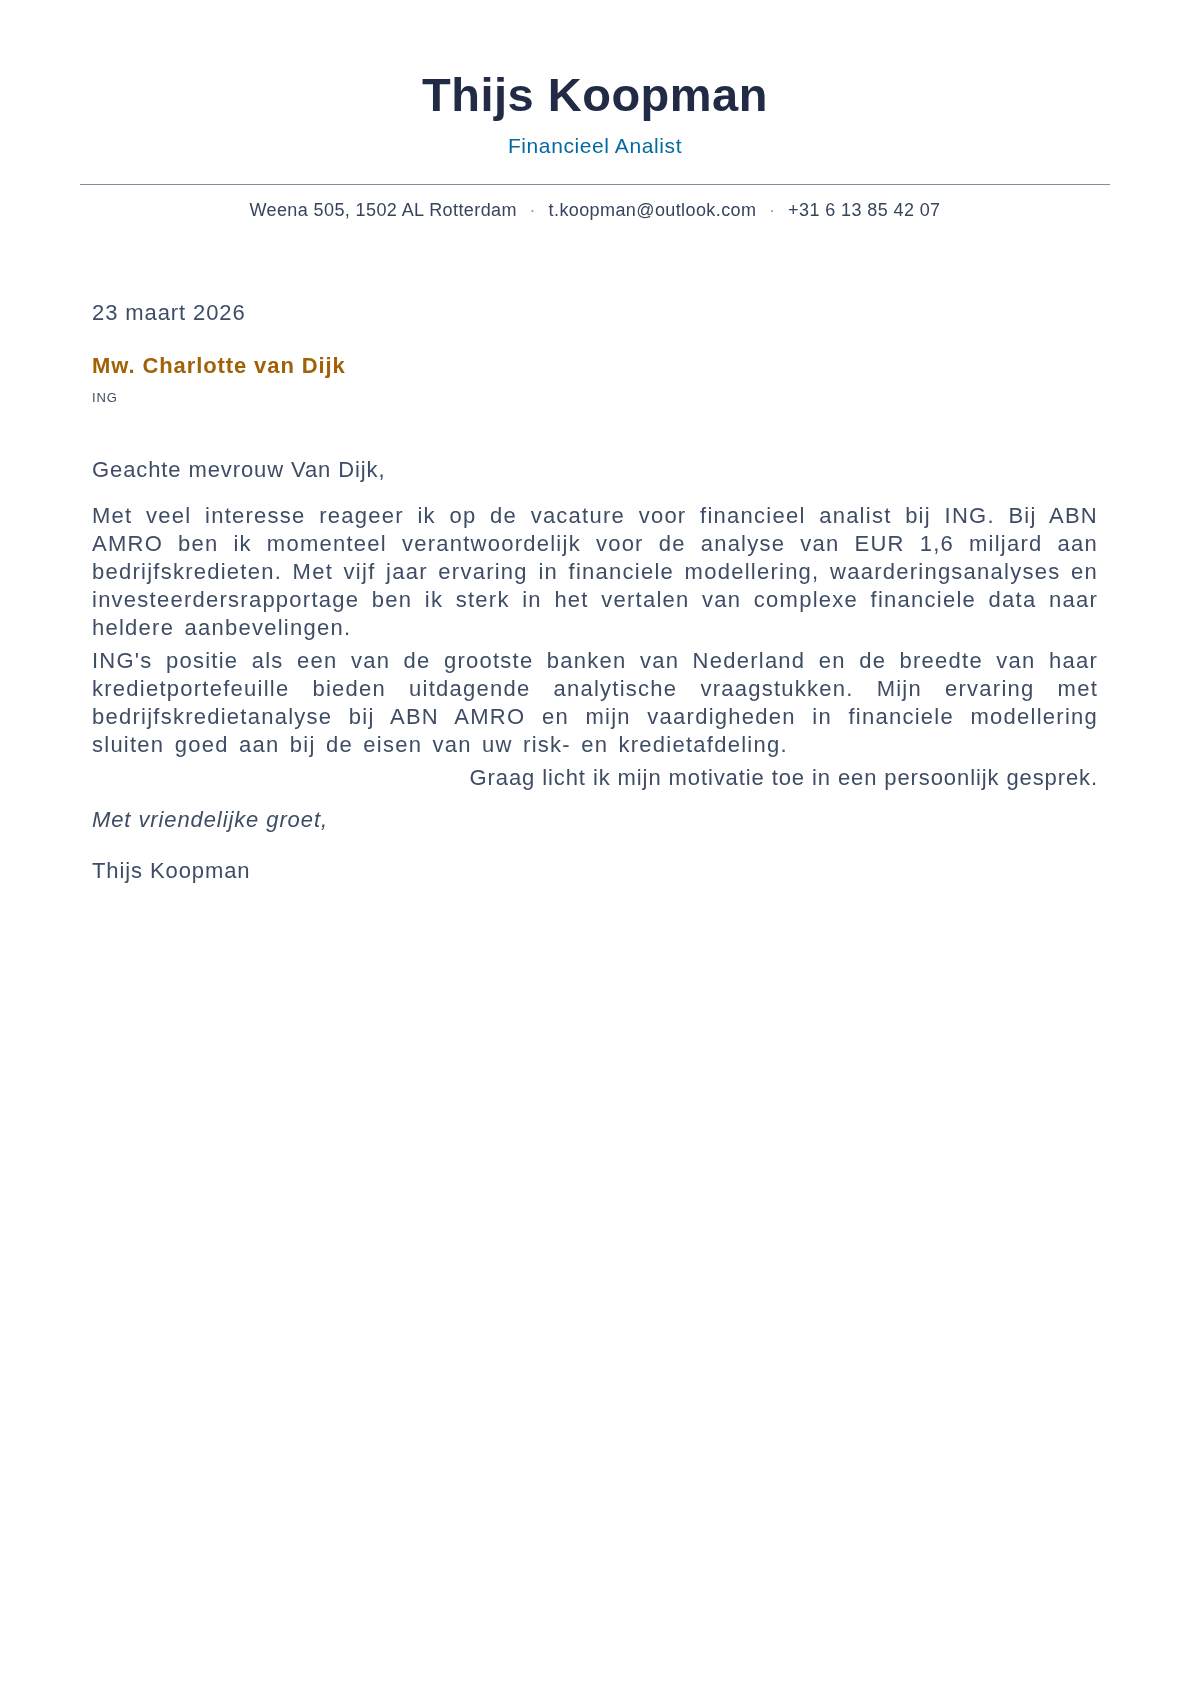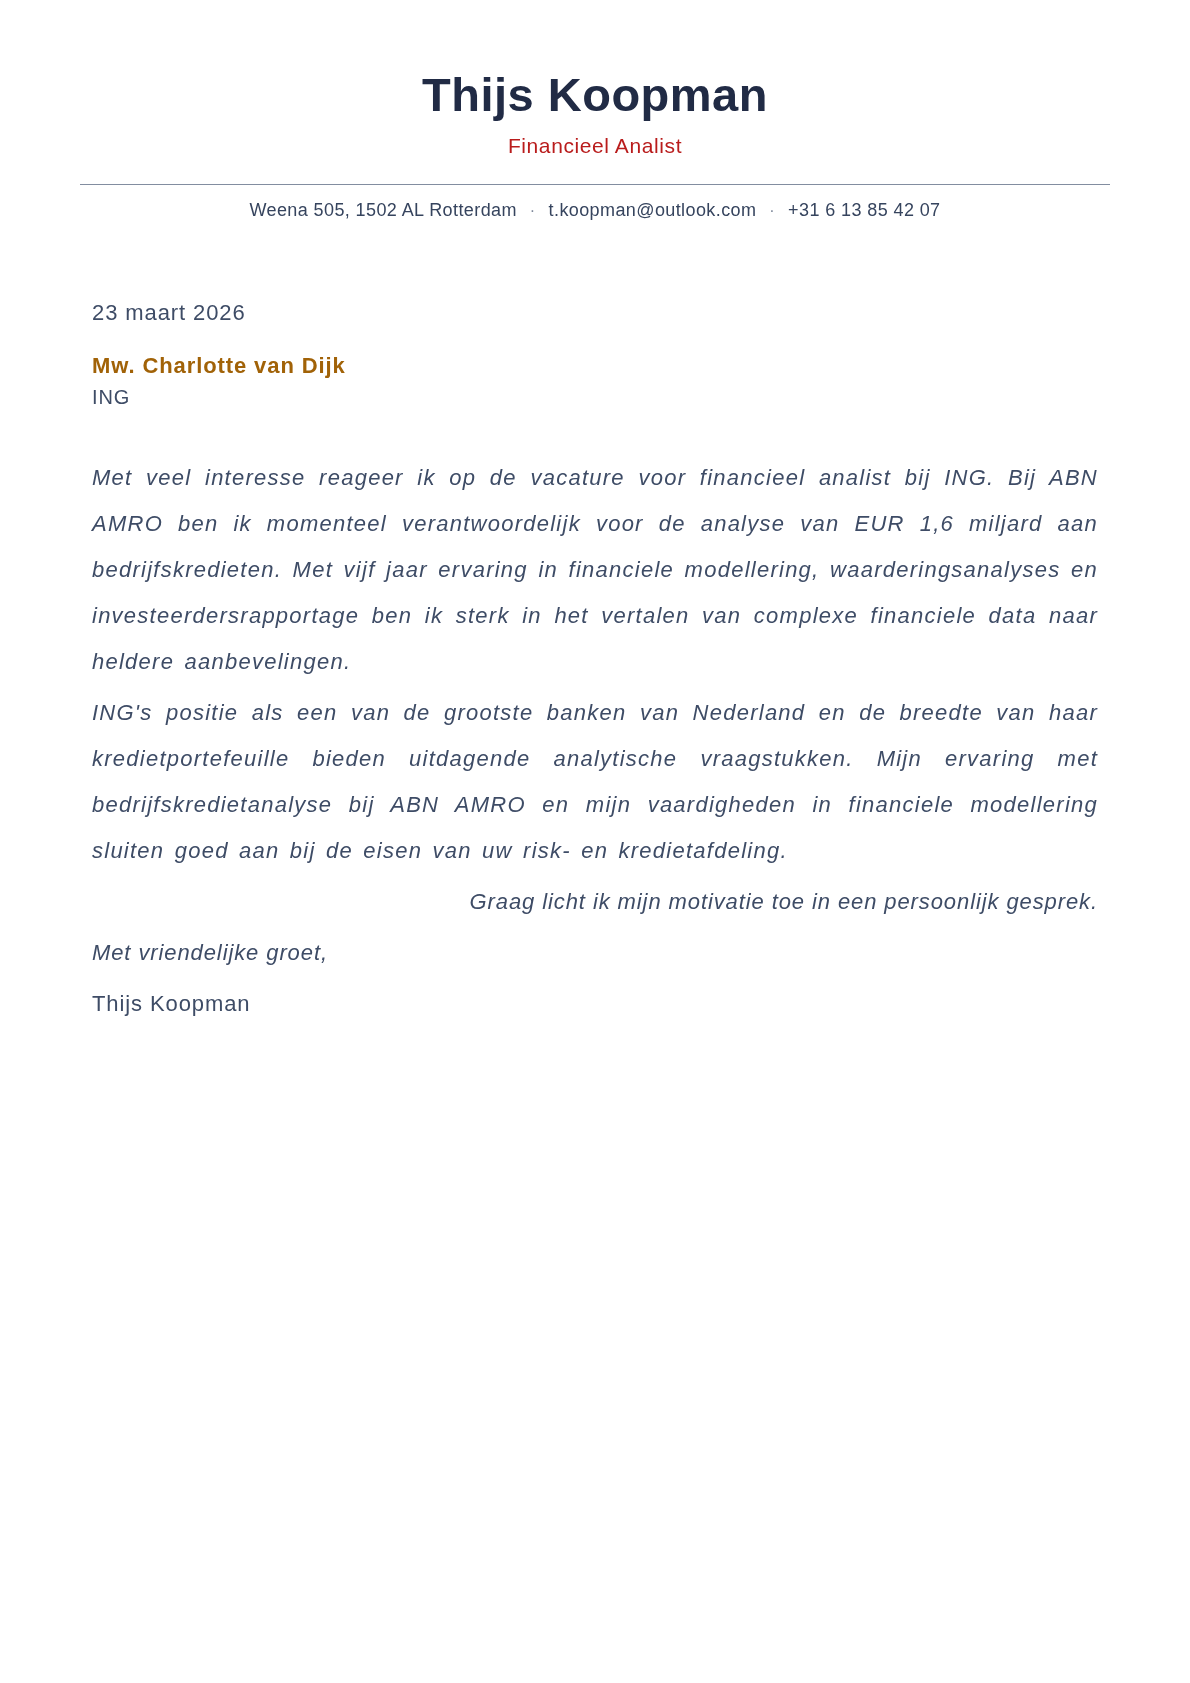--- a/index.html
+++ b/index.html
@@ -27,21 +27,21 @@
     line-height: 53px;
     font-weight: 700;
     letter-spacing: 0.5px;
     color: #212b45;
   }
   .candidate-job-title {
     margin-top: 13px;
     font-size: 21px;
     line-height: 24px;
     letter-spacing: 0.6px;
-    color: #b91c1c;
+    color: #0369a1;
   }
   .divider {
     border: none;
     border-top: 1.5px solid #828da0;
     margin: 26px -12px 0 -12px;
   }
   .contact-line {
     margin-top: 14px;
     font-size: 18px;
     line-height: 23px;
@@ -67,34 +67,33 @@
     line-height: 30px;
   }
   .recipient-name {
     margin: 0 0 4px 0;
     line-height: 30px;
     font-weight: 700;
     color: #a16207;
   }
   .recipient-company {
     margin: 0 0 45px 0;
-    font-size: 20px;
+    font-size: 13px;
     line-height: 25px;
   }
   .salutation {
     margin: 0 0 17px 0;
     line-height: 30px;
   }
   .para {
     margin: 0 0 5px 0;
-    line-height: 46px;
+    line-height: 28px;
     text-align: justify;
     letter-spacing: 1.25px;
     word-spacing: 3px;
-    font-style: italic;
   }
   .para.single {
     text-align: right;
     letter-spacing: 0.9px;
     word-spacing: normal;
   }
   .closing {
     margin: 0 0 5px 0;
     line-height: 46px;
     font-style: italic;
@@ -117,20 +116,21 @@
       <span>Weena 505, 1502 AL Rotterdam</span><span class="dot">·</span><span>t.koopman@outlook.com</span><span class="dot">·</span><span>+31 6 13 85 42 07</span>
     </div>
   </header>
 
   <main class="letter-body">
     <p class="date">23 maart 2026</p>
 
     <p class="recipient-name">Mw. Charlotte van Dijk</p>
     <p class="recipient-company">ING</p>
 
+    <p class="salutation">Geachte mevrouw Van Dijk,</p>
 
     <p class="para">Met veel interesse reageer ik op de vacature voor financieel analist bij ING. Bij ABN AMRO ben ik momenteel verantwoordelijk voor de analyse van EUR 1,6 miljard aan bedrijfskredieten. Met vijf jaar ervaring in financiele modellering, waarderingsanalyses en investeerdersrapportage ben ik sterk in het vertalen van complexe financiele data naar heldere aanbevelingen.</p>
     <p class="para">ING's positie als een van de grootste banken van Nederland en de breedte van haar kredietportefeuille bieden uitdagende analytische vraagstukken. Mijn ervaring met bedrijfskredietanalyse bij ABN AMRO en mijn vaardigheden in financiele modellering sluiten goed aan bij de eisen van uw risk- en kredietafdeling.</p>
     <p class="para single">Graag licht ik mijn motivatie toe in een persoonlijk gesprek.</p>
 
     <p class="closing">Met vriendelijke groet,</p>
     <p class="signature">Thijs Koopman</p>
   </main>
 
 </div>

